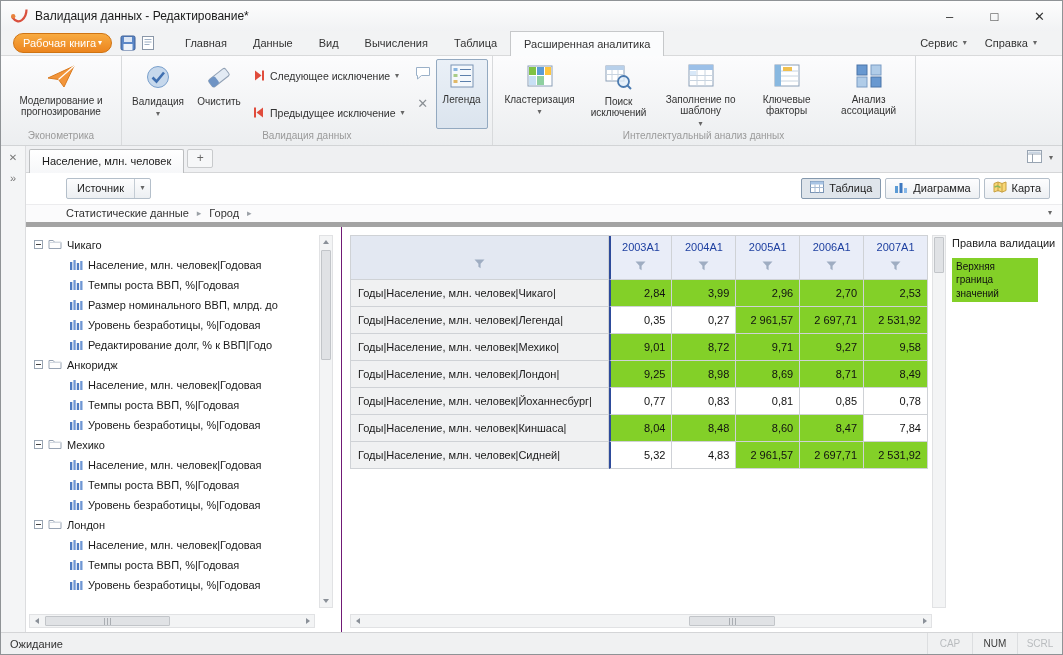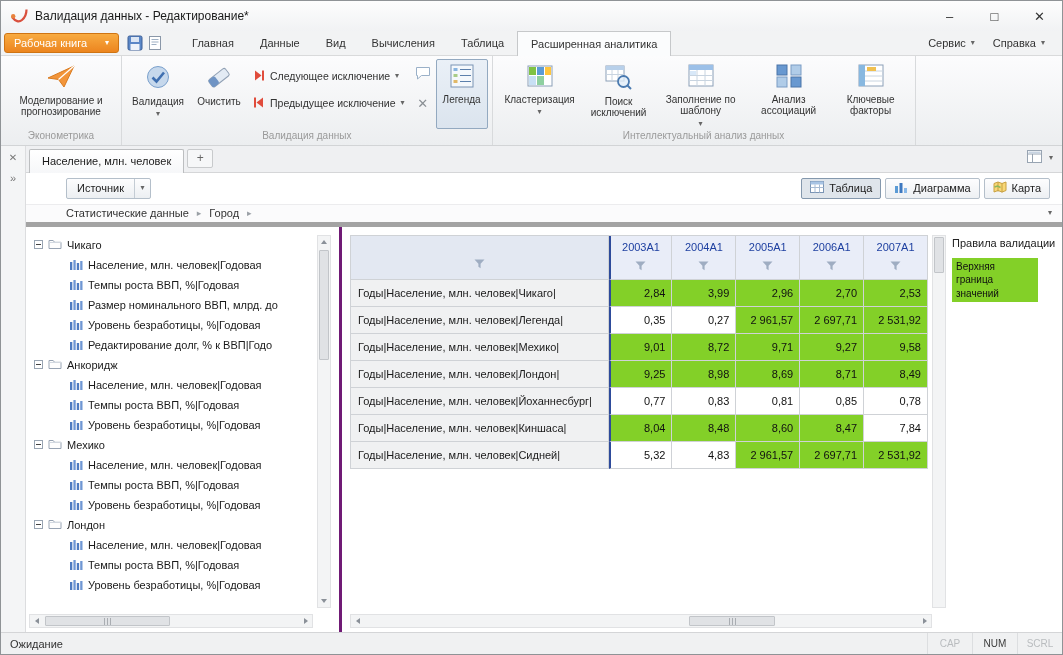--- a/index.html
+++ b/index.html
@@ -8,39 +8,39 @@
 
   
   .titlebar{flex:0 0 30px;background:linear-gradient(#fdfdfd,#f1f2f4);display:flex;align-items:center;}
   .titlebar .logo{margin:0 7px 0 9px;display:flex;}
   .title-text{font-size:12px;color:#1a1a1a;}
   .win-controls{margin-left:auto;display:flex;height:100%;}
   .win-btn{width:45px;display:flex;align-items:center;justify-content:center;font-size:13px;color:#333;cursor:default;}
 
   
   .ribbon-tabrow{flex:0 0 25px;background:#f2f3f4;display:flex;align-items:flex-end;border-bottom:1px solid #d9dadb;}
-  .app-btn{height:20px;margin:0 6px 2px 3px;padding:0 9px;border-radius:3px;background:linear-gradient(#f8ab41,#ec851f);border:1px solid #cf7413;color:#fff;font-size:11px;display:flex;align-items:center;gap:18px;}
+  .app-btn{height:20px;margin:0 6px 2px 12px;padding:0 9px;border-radius:10px;background:linear-gradient(#f8ab41,#ec851f);border:1px solid #cf7413;color:#fff;font-size:11px;display:flex;align-items:center;gap:2px;}
   .app-btn .caret{color:#fff;}
   .qat-btn{width:20px;height:20px;margin-bottom:2px;display:flex;align-items:center;justify-content:center;}
   .tabstrip{display:flex;align-items:flex-end;margin-left:14px;}
   .rtab{height:24px;line-height:24px;padding:0 13px;font-size:11px;color:#333;white-space:nowrap;}
   .rtab.active{background:#fbfcfd;border:1px solid #c6c8ca;border-bottom:none;margin-bottom:-1px;height:25px;line-height:25px;}
-  .ribbon-right{margin-left:auto;display:flex;align-items:flex-start;padding-right:8px;}
+  .ribbon-right{margin-left:auto;display:flex;align-items:flex-start;padding-right:16px;}
   .rmenu{font-size:11px;color:#333;padding:0 9px;height:24px;display:flex;align-items:center;gap:5px;}
   .caret{font-size:8px;color:#666;line-height:1;}
 
   
   .ribbon-body{flex:0 0 86px;background:linear-gradient(#fcfcfd,#eceef0);border-bottom:1px solid #d2d4d6;display:flex;}
   .rgroup{display:flex;flex-direction:column;border-right:1px solid #d8dadc;}
   .rgroup-content{flex:1;display:flex;align-items:stretch;padding:3px 4px 0;}
   .rgroup-label{height:16px;font-size:10px;color:#9a9a9a;text-align:center;line-height:14px;white-space:nowrap;padding:0 8px;}
   .bigbtn{display:flex;flex-direction:column;align-items:center;padding-top:4px;gap:3px;font-size:10px;color:#333;text-align:center;line-height:1.15;border:1px solid transparent;border-radius:2px;}
   .bigbtn .lbl{padding:0 2px;}
   .bigbtn.pressed{background:linear-gradient(#eaf0f7,#dbe4ee);border:1px solid #93a9c0;}
-  .smallstack{display:flex;flex-direction:column;padding:8px 2px 0;gap:9px;}
+  .smallstack{display:flex;flex-direction:column;padding:8px 2px 0;gap:19px;}
   .smallbtn{display:flex;align-items:center;gap:5px;font-size:10.5px;color:#333;height:18px;padding:0 3px;white-space:nowrap;}
   .iconstack{display:flex;flex-direction:column;align-items:center;padding-top:7px;gap:13px;width:26px;}
   .xglyph{font-size:13px;color:#8a8f94;line-height:1;}
 
   
   .doc-area{flex:1;display:flex;min-height:0;background:#fff;}
   .left-strip{flex:0 0 25px;background:#f4f5f6;border-right:1px solid #dcdddf;display:flex;flex-direction:column;align-items:center;padding-top:6px;gap:9px;font-size:11px;color:#777;}
   .doc-main{flex:1;display:flex;flex-direction:column;min-width:0;}
   .doctab-row{flex:0 0 27px;background:#eff0f2;border-bottom:1px solid #d5d6d8;display:flex;align-items:flex-end;padding-left:3px;}
   .doctab{height:24px;background:linear-gradient(#fff,#f6f7f9);border:1px solid #bcbec0;border-bottom:none;border-radius:2px 2px 0 0;padding:0 12px;font-size:11px;color:#1a1a1a;display:flex;align-items:center;margin-bottom:-1px;}
@@ -55,21 +55,21 @@
   .view-btn{height:21px;border:1px solid #b4bfca;border-radius:2px;background:linear-gradient(#fdfdfe,#edf0f3);display:flex;align-items:center;gap:5px;padding:0 8px;font-size:11px;color:#222;}
   .view-btn.pressed{background:#dfe5eb;border-color:#8498ad;}
 
   .breadcrumb-row{flex:0 0 23px;border-top:1px solid #ececee;border-bottom:5px solid #a3a3a3;display:flex;align-items:center;padding-left:40px;font-size:11px;color:#333;gap:9px;background:#fbfbfc;}
   .bc-arrow{color:#9aa0a6;font-size:9px;}
   .bc-caret{margin-left:auto;padding-right:10px;}
 
   .content-row{flex:1;display:flex;min-height:0;background:#fff;}
 
   
-  .tree-panel{flex:0 0 316px;border-right:3px solid #701a75;position:relative;padding:8px 0 20px 8px;overflow:hidden;}
+  .tree-panel{flex:0 0 316px;border-right:1px solid #701a75;position:relative;padding:8px 0 20px 8px;overflow:hidden;}
   .tree-group-row{height:20px;display:flex;align-items:center;gap:5px;font-size:11px;color:#1a1a1a;white-space:nowrap;}
   .expander{width:9px;height:9px;border:1px solid #98a4b2;background:#fff;position:relative;flex:0 0 9px;}
   .expander::after{content:"";position:absolute;left:1px;right:1px;top:3px;border-top:1px solid #444;}
   .tree-item-row{height:20px;display:flex;align-items:center;gap:5px;padding-left:36px;font-size:11px;color:#1a1a1a;white-space:nowrap;}
   .ticon{display:flex;align-items:center;}
 
   
   .vscroll{position:absolute;width:14px;background:#f3f4f5;border:1px solid #e1e2e4;}
   .tree-vscroll{right:8px;top:8px;bottom:24px;}
   .tbl-vscroll{left:590px;top:8px;bottom:24px;}
@@ -289,41 +289,41 @@
             <svg width="26" height="24">
                 <rect x="1" y="1" width="24" height="21" fill="#fff" stroke="#8ca0b8"></rect>
                 <rect x="1" y="1" width="24" height="5" fill="#9cc0e8"></rect>
                 <path d="M1 11.5h24M1 16.5h24M9 6v16M17 6v16" stroke="#c8d4e0"></path>
                 <rect x="2" y="7" width="6" height="4" fill="#d8e8f8"></rect>
               </svg>
           </span>
           <span class="lbl">Заполнение по шаблону</span>
           <span class="caret">▾</span>
         </div>
+        <div class="bigbtn" style="width:80px">
+          <span>
+            <svg width="26" height="24">
+                <rect x="1" y="1" width="24" height="21" fill="#fff" stroke="#8ca0b8"></rect>
+                <rect x="1" y="1" width="6" height="21" fill="#88b8e0"></rect>
+                <path d="M7 7h18M7 12h18M7 17h18" stroke="#c8d4e0"></path>
+                <rect x="9" y="3" width="9" height="4" fill="#f0c050"></rect>
+              </svg>
+          </span>
+          <span class="lbl">Ключевые факторы</span>
+        </div>
         <div class="bigbtn" style="width:84px">
           <span>
             <svg width="26" height="24">
                 <rect x="1" y="1" width="10" height="10" fill="#6898d0" stroke="#4a74a8"></rect>
                 <rect x="15" y="1" width="10" height="10" fill="#b0cce8" stroke="#7a9cc4"></rect>
                 <rect x="1" y="13" width="10" height="10" fill="#b0cce8" stroke="#7a9cc4"></rect>
                 <rect x="15" y="13" width="10" height="10" fill="#6898d0" stroke="#4a74a8"></rect>
               </svg>
           </span>
           <span class="lbl">Анализ ассоциаций</span>
-        </div>
-        <div class="bigbtn" style="width:80px">
-          <span>
-            <svg width="26" height="24">
-                <rect x="1" y="1" width="24" height="21" fill="#fff" stroke="#8ca0b8"></rect>
-                <rect x="1" y="1" width="6" height="21" fill="#88b8e0"></rect>
-                <path d="M7 7h18M7 12h18M7 17h18" stroke="#c8d4e0"></path>
-                <rect x="9" y="3" width="9" height="4" fill="#f0c050"></rect>
-              </svg>
-          </span>
-          <span class="lbl">Ключевые факторы</span>
         </div>
       </div>
       <div class="rgroup-label">Интеллектуальный анализ данных</div>
     </div>
 
     <div style="flex:1"></div>
   </div>
 
   <div class="doc-area">
     <div class="left-strip">

